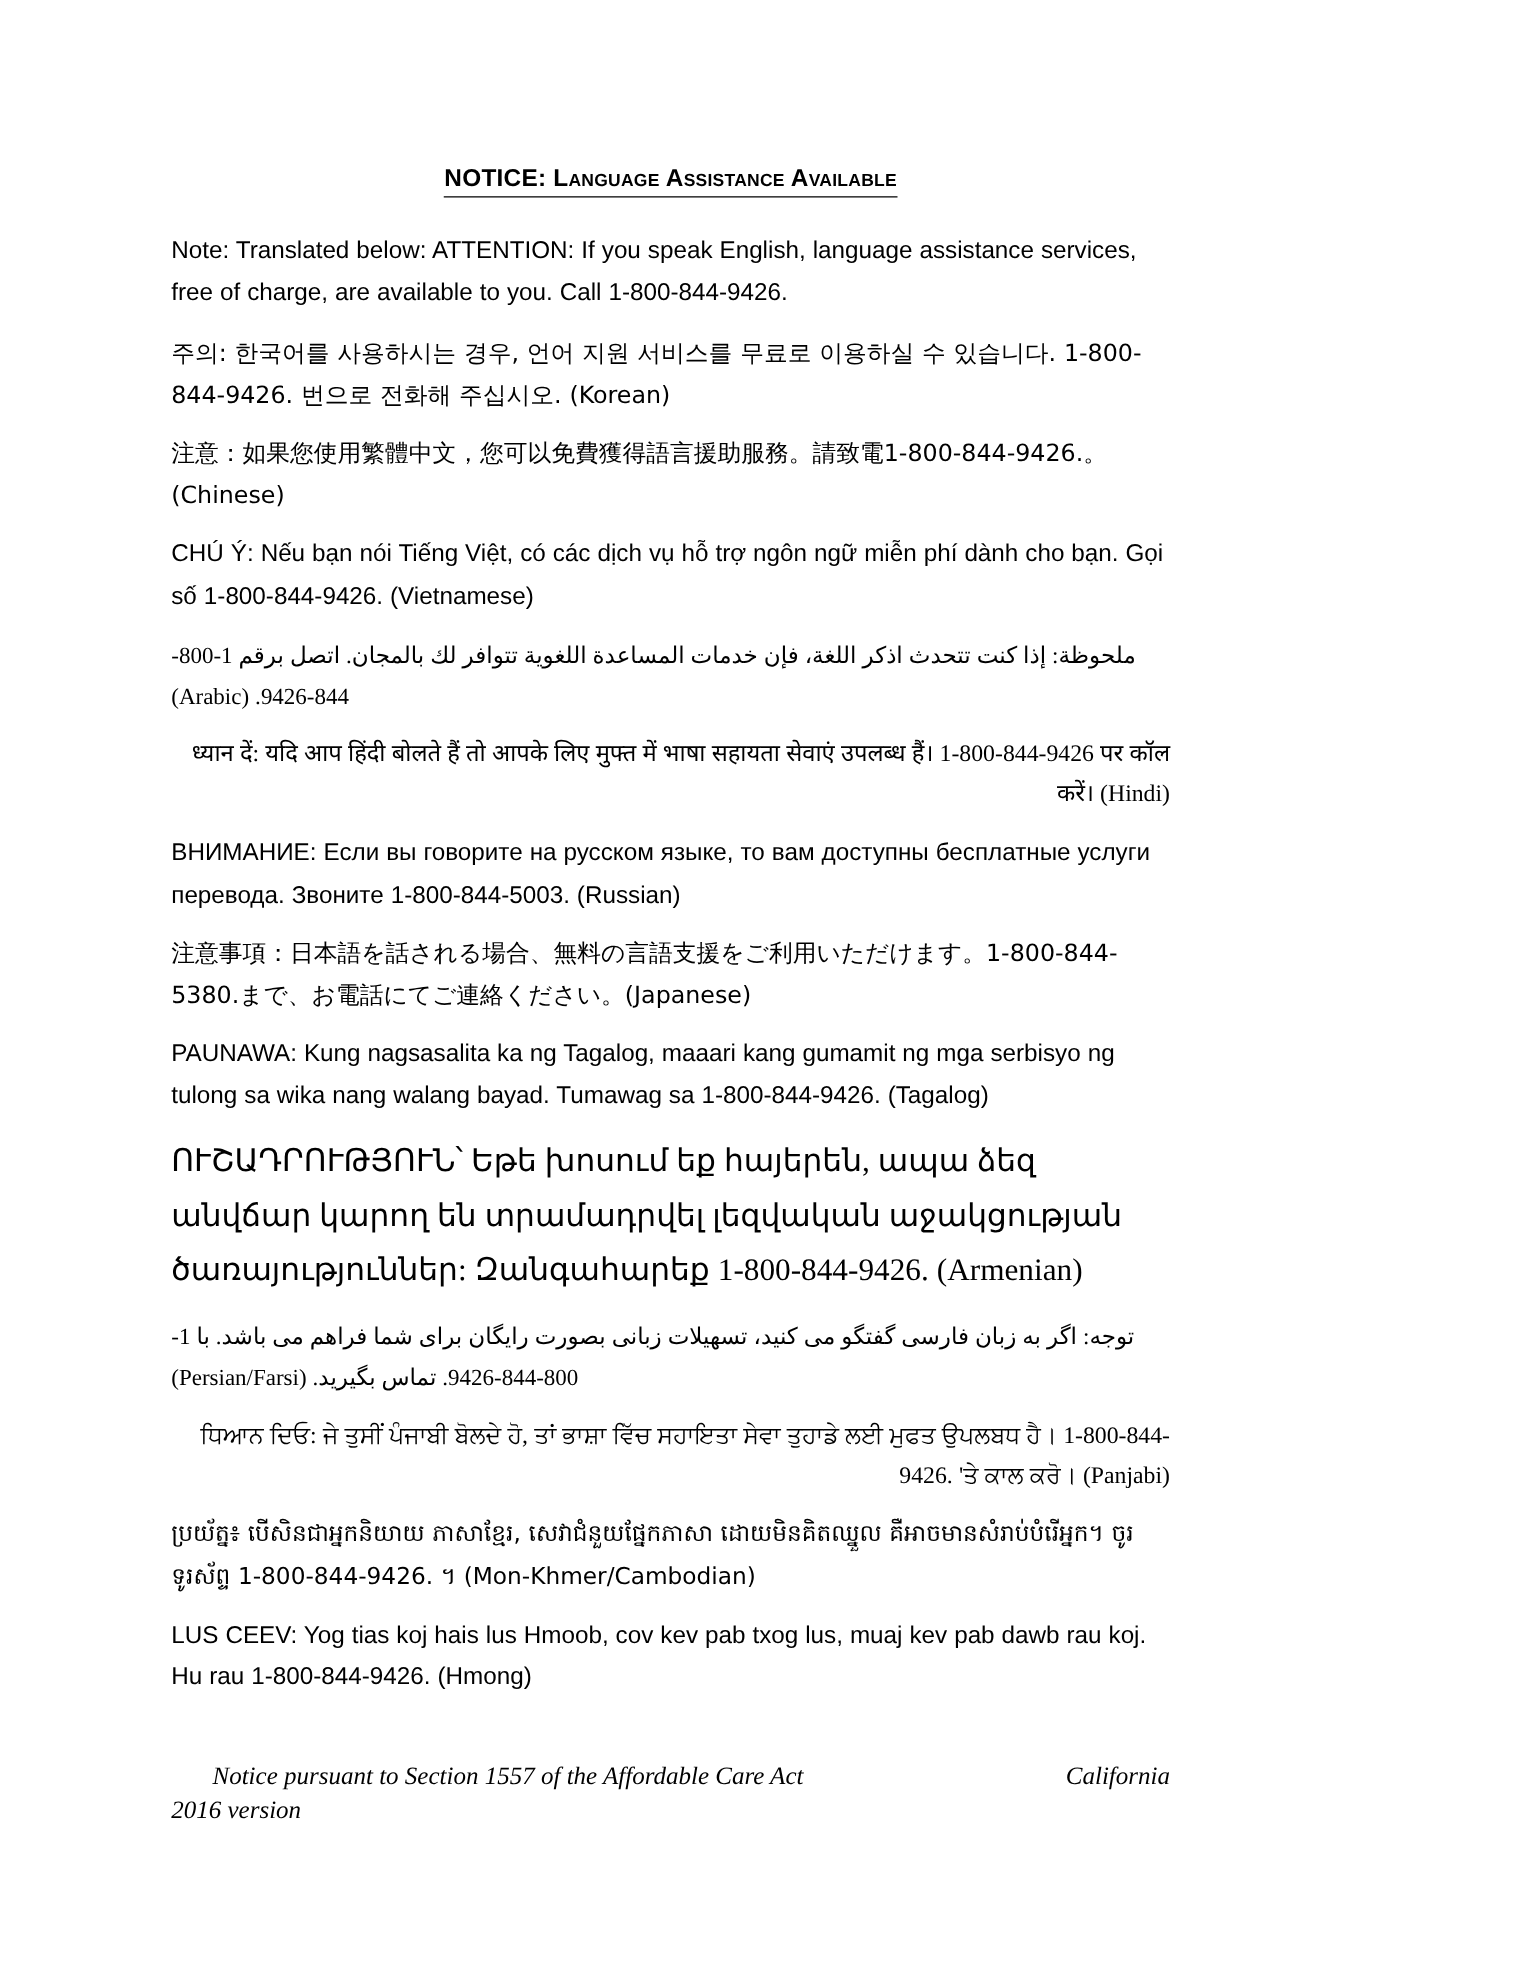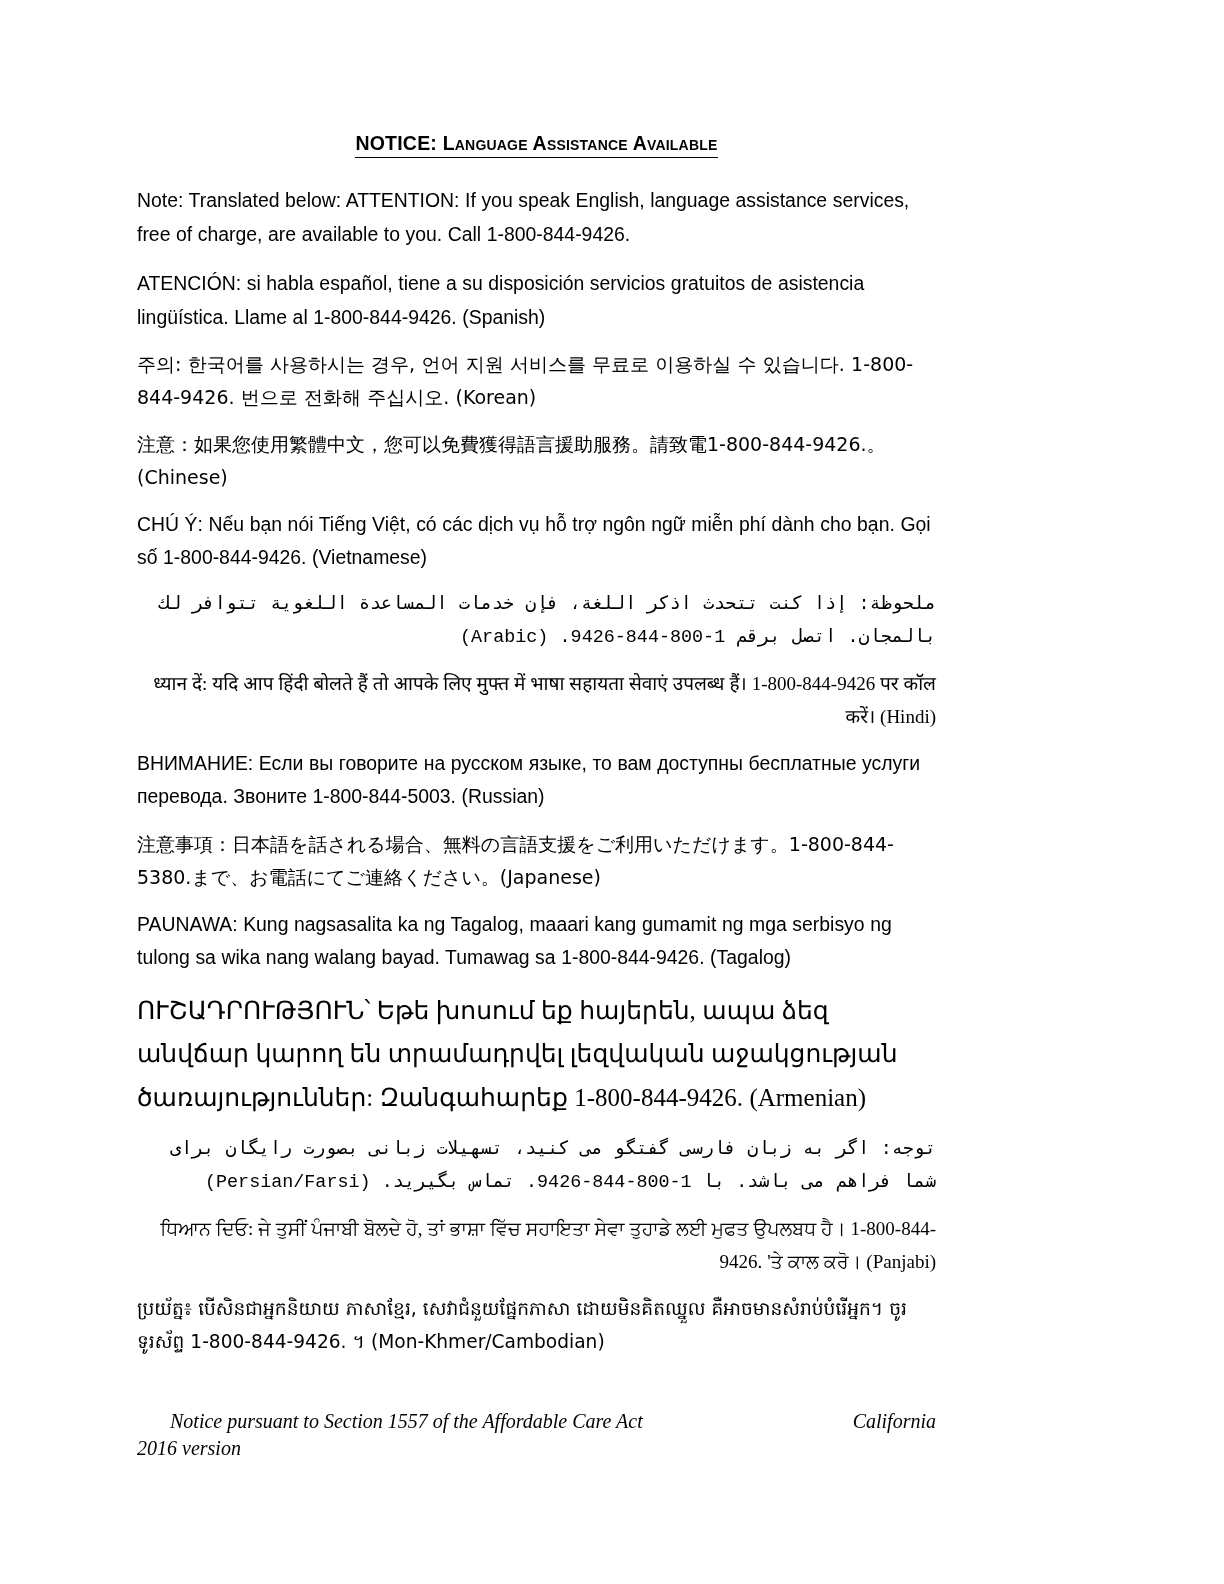--- a/index.html
+++ b/index.html
@@ -43,22 +43,21 @@
     line-height: 1.72;
     margin: 0 0 14px 0;
     text-align: left;
     word-spacing: 0.2px;
   }
   .para.intro {
     margin-bottom: 16px;
   }
   .para.rtl {
     direction: rtl;
-    text-align: right;
-    font-family: Liberation Mono, monospace;
+    font-family: Liberation Serif, serif;
     font-size: 18.4px;
     line-height: 1.78;
   }
   .para.cjk {
     font-family: "DejaVu Sans", "Liberation Sans", sans-serif;
     font-size: 19px;
     line-height: 1.74;
   }
   .para.indic {
     font-family: Liberation Serif, serif;
@@ -109,21 +108,20 @@
 <body>
 
 <div class="page">
 
   <h1 class="doc-title">
     <span class="title-inner"><span>NOTICE:</span><span class="smallcaps"> <span>Language Assistance Available</span></span></span>
   </h1>
 
   <p class="para intro">Note: Translated below: ATTENTION: If you speak English, language assistance services, free of charge, are available to you. Call 1-800-844-9426.</p>
 
-  <p class="para">ATENCIÓN:  si habla español, tiene a su disposición servicios gratuitos de asistencia lingüística.  Llame al 1-800-844-9426. (Spanish)</p>
 
   <p class="para cjk">주의:  한국어를 사용하시는 경우, 언어 지원 서비스를 무료로 이용하실 수 있습니다.  1-800-844-9426. 번으로 전화해 주십시오. (Korean)</p>
 
   <p class="para cjk">注意：如果您使用繁體中文，您可以免費獲得語言援助服務。請致電1-800-844-9426.。(Chinese)</p>
 
   <p class="para">CHÚ Ý:  Nếu bạn nói Tiếng Việt, có các dịch vụ hỗ trợ ngôn ngữ miễn phí dành cho bạn.  Gọi số 1-800-844-9426. (Vietnamese)</p>
 
   <p class="para rtl">ملحوظة:  إذا كنت تتحدث اذكر اللغة، فإن خدمات المساعدة اللغوية تتوافر لك بالمجان.  اتصل برقم 1-800-844-9426. (Arabic)</p>
 
   <p class="para indic">ध्यान दें:  यदि आप हिंदी बोलते हैं तो आपके लिए मुफ्त में भाषा सहायता सेवाएं उपलब्ध हैं। 1-800-844-9426 पर कॉल करें। (Hindi)</p>
@@ -135,20 +133,21 @@
   <p class="para">PAUNAWA:  Kung nagsasalita ka ng Tagalog, maaari kang gumamit ng mga serbisyo ng tulong sa wika nang walang bayad.  Tumawag sa 1-800-844-9426. (Tagalog)</p>
 
   <p class="para armenian">ՈՒՇԱԴՐՈՒԹՅՈՒՆ՝  Եթե խոսում եք հայերեն, ապա ձեզ անվճար կարող են տրամադրվել լեզվական աջակցության ծառայություններ:  Զանգահարեք 1-800-844-9426. (Armenian)</p>
 
   <p class="para rtl">توجه: اگر به زبان فارسی گفتگو می کنید، تسهیلات زبانی بصورت رایگان برای شما فراهم می باشد. با 1-800-844-9426. تماس بگیرید. (Persian/Farsi)</p>
 
   <p class="para indic">ਧਿਆਨ ਦਿਓ: ਜੇ ਤੁਸੀਂ ਪੰਜਾਬੀ ਬੋਲਦੇ ਹੋ, ਤਾਂ ਭਾਸ਼ਾ ਵਿੱਚ ਸਹਾਇਤਾ ਸੇਵਾ ਤੁਹਾਡੇ ਲਈ ਮੁਫਤ ਉਪਲਬਧ ਹੈ। 1-800-844-9426. 'ਤੇ ਕਾਲ ਕਰੋ। (Panjabi)</p>
 
   <p class="para khmer">ប្រយ័ត្ន៖  បើសិនជាអ្នកនិយាយ ភាសាខ្មែរ, សេវាជំនួយផ្នែកភាសា ដោយមិនគិតឈ្នួល គឺអាចមានសំរាប់បំរើអ្នក។ ចូរ ទូរស័ព្ទ 1-800-844-9426. ។ (Mon-Khmer/Cambodian)</p>
 
+  <p class="para">LUS CEEV:  Yog tias koj hais lus Hmoob, cov kev pab txog lus, muaj kev pab dawb rau koj.    Hu rau 1-800-844-9426. (Hmong)</p>
 
 
   <div class="footer">
     <div class="footer-row">
       <span class="footer-left">Notice pursuant to Section 1557 of the Affordable Care Act</span>
       <span class="footer-right">California</span>
     </div>
     <span class="footer-version">2016 version</span>
   </div>
 

